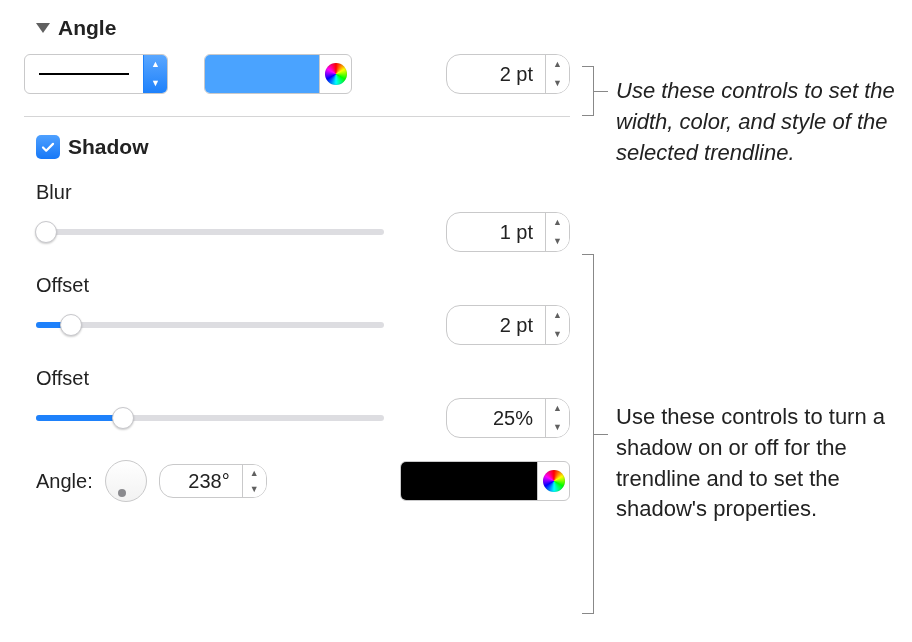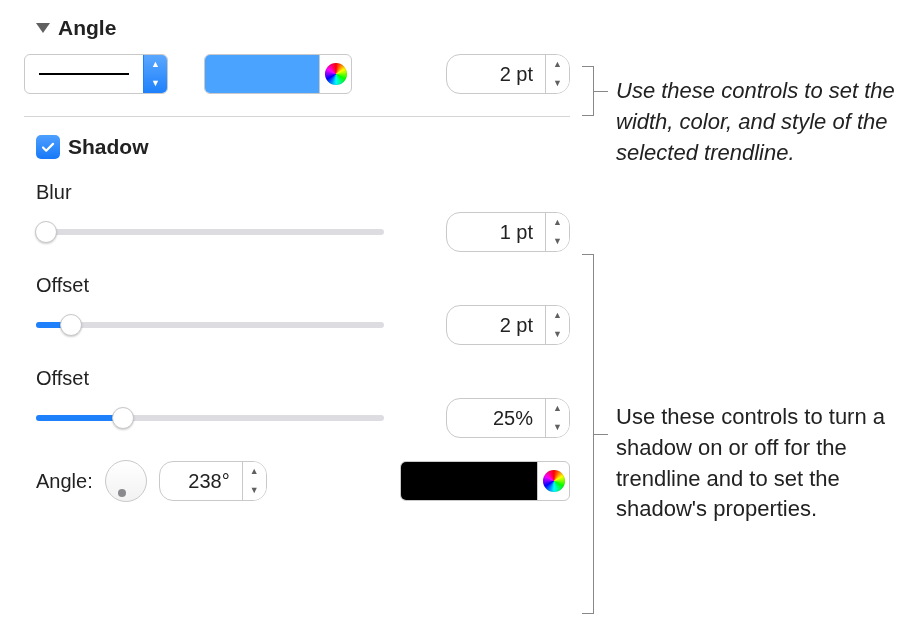--- a/index.html
+++ b/index.html
@@ -221,21 +221,21 @@
     background: linear-gradient(#fff, #f2f2f2);
     position: relative;
   }
   .dial-dot {
     position: absolute;
     width: 8px;
     height: 8px;
     border-radius: 50%;
     background: #8a8a8e;
   }
-  .angle-box { width: 108px; height: 40px; }
+  .angle-box { width: 108px; height: 34px; }
 
   .shadow-color-well { width: 170px; }
 
   
   .callouts {
     position: absolute;
     left: 578px;
     top: 0;
     width: 334px;
     font-size: 22px;

